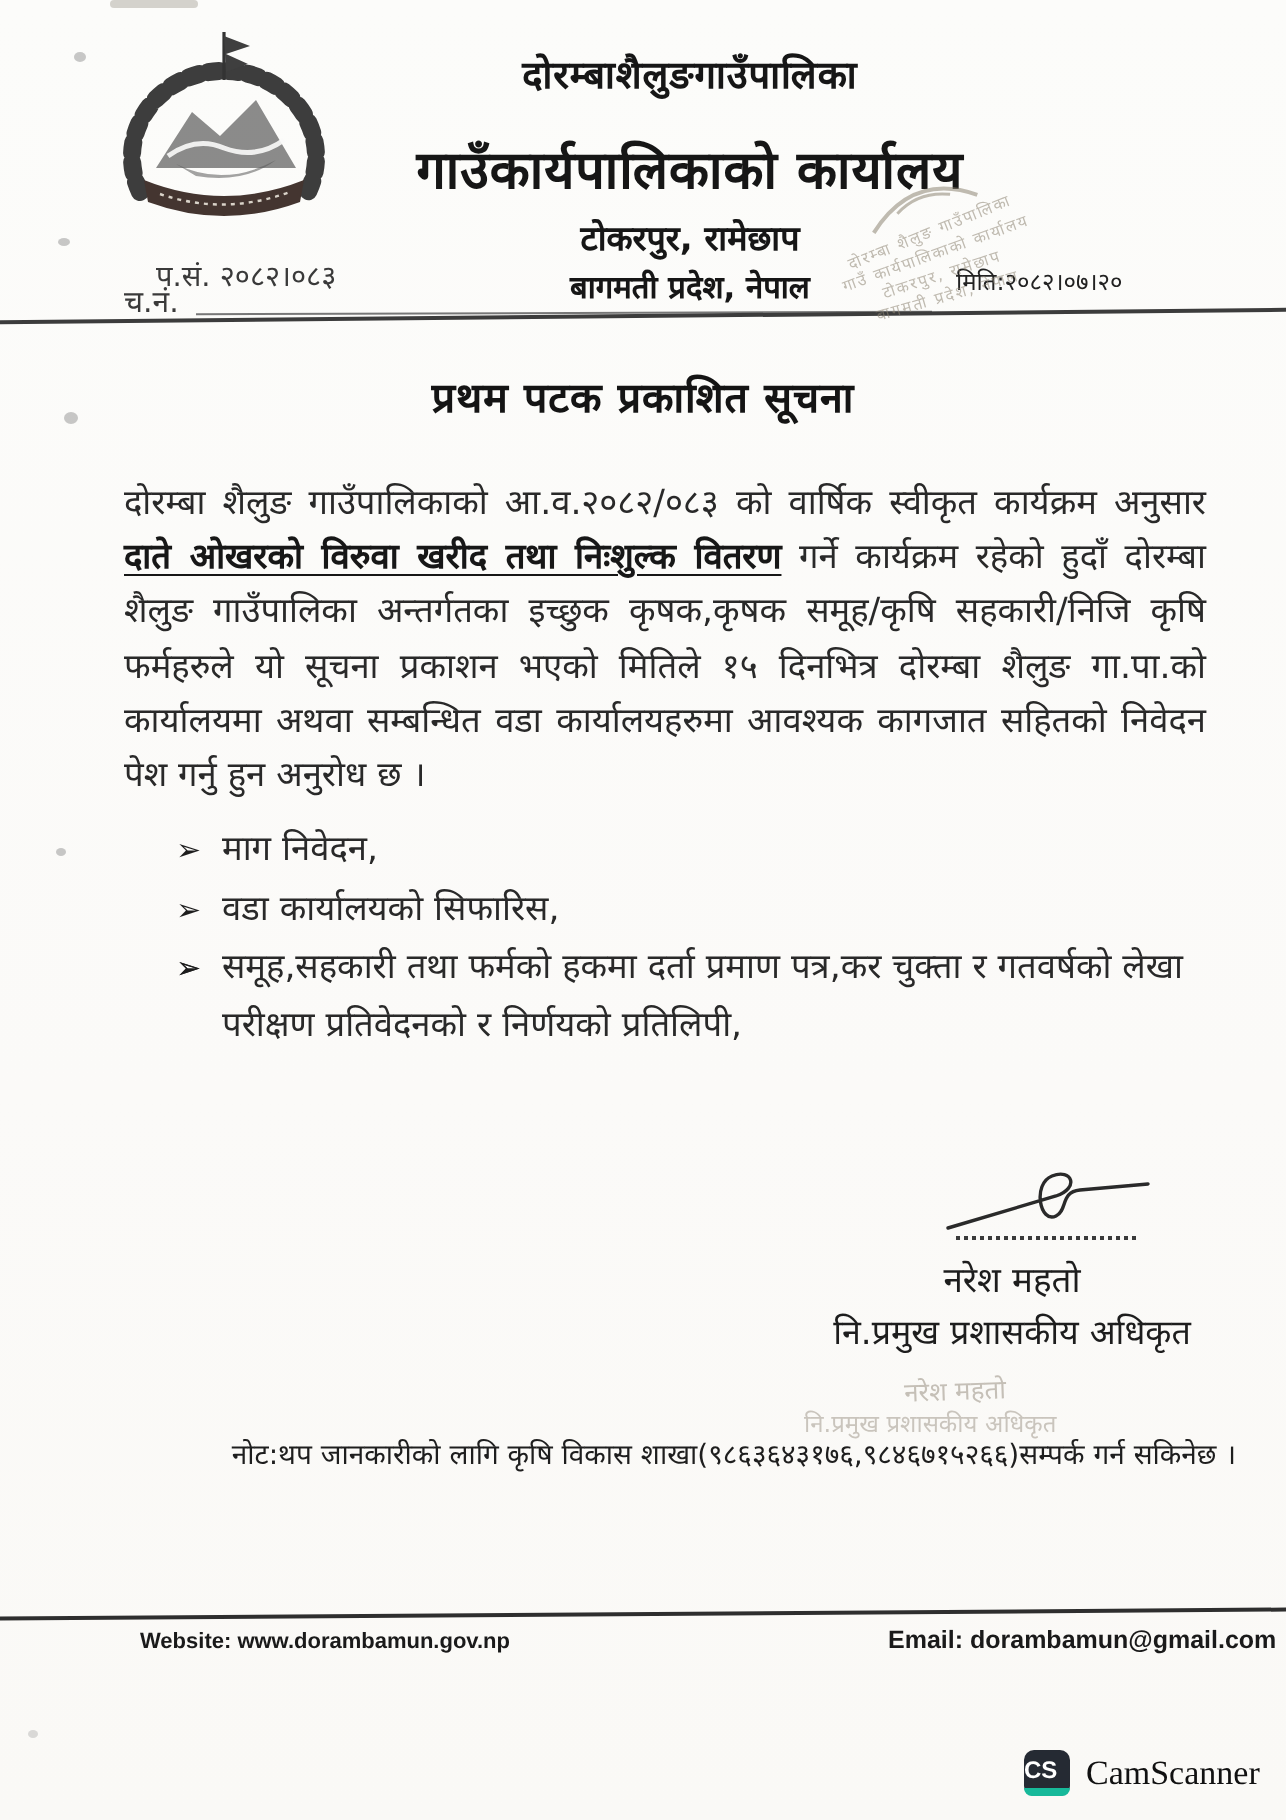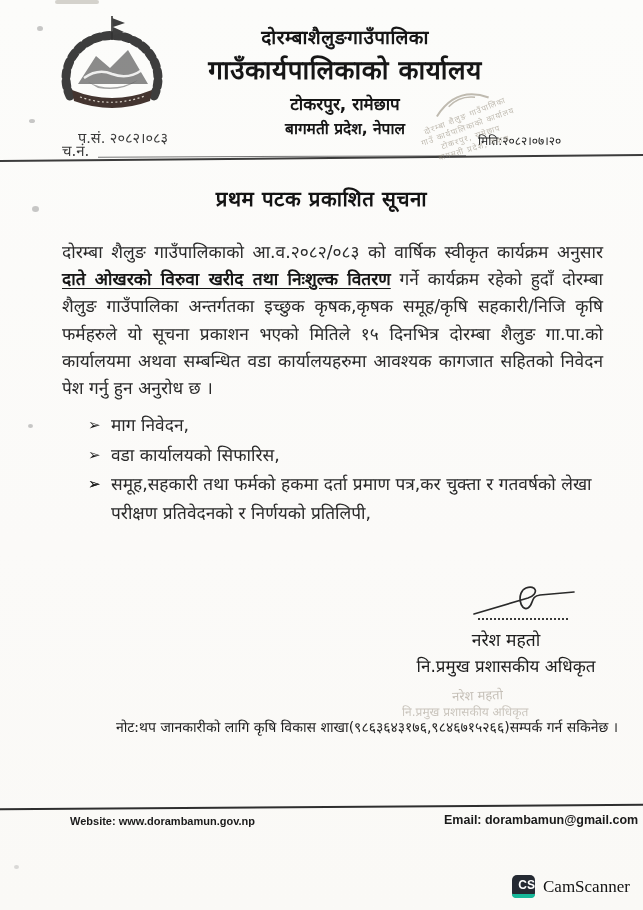--- a/index.html
+++ b/index.html
@@ -7,21 +7,21 @@
     position:relative;width:643px;height:910px;margin:0 auto;
     background:linear-gradient(180deg,#fcfcfa 0%,#fbfaf8 60%,#faf9f6 100%);
     overflow:hidden;color:#2d2d2d;
     font-family:"DejaVu Sans",sans-serif;
   }
   .abs{position:absolute;}
   
   .emblem{left:52px;top:16px;width:120px;height:102px;}
   .head-block{left:195px;top:24px;width:300px;text-align:center;color:#161616;}
   .head-muni{font-size:19px;font-weight:bold;letter-spacing:.5px;}
-  .head-office{font-size:26px;font-weight:bold;margin-top:1px;letter-spacing:.5px;}
+  .head-office{font-size:26px;font-weight:bold;margin-top:16px;letter-spacing:.5px;}
   .head-place{font-size:17px;font-weight:bold;margin-top:5px;}
   .head-prov{font-size:15.5px;font-weight:bold;margin-top:2px;}
   .refno{left:78px;top:127px;font-size:14.5px;color:#3a3a3a;}
   .chano{left:62px;top:140px;font-size:15px;color:#3a3a3a;}
   .chano-line{left:98px;top:156px;width:368px;border-top:1px solid #777;transform:rotate(-.2deg);}
   .main-rule{left:-5px;top:157px;width:655px;border-top:2px solid #3c3c3c;transform:rotate(-.55deg);}
   .date{left:478px;top:132px;font-size:12px;color:#222;}
   
   .stamp{left:390px;top:84px;width:160px;height:100px;transform:rotate(-16deg);
          opacity:.55;color:#8f8675;text-align:center;pointer-events:none;}
@@ -51,21 +51,21 @@
   .note{left:33px;top:717px;width:585px;font-size:14px;font-weight:normal;
         color:#1e1e1e;text-align:right;white-space:nowrap;}
   .footer-rule{left:-4px;top:806px;width:652px;border-top:2.5px solid #2e2e2e;transform:rotate(-.4deg);}
   .site{left:70px;top:815px;font-family:"Liberation Sans",sans-serif;
         font-size:11px;font-weight:bold;color:#1a1a1a;text-align:right;}
   .mail{left:420px;top:813px;font-family:"Liberation Sans",sans-serif;
         font-size:12.5px;font-weight:bold;color:#1a1a1a;margin-left:24px;}
   
   .cam{left:512px;top:875px;display:flex;align-items:center;}
   .cs-box{position:relative;width:23px;height:23px;border-radius:5px;background:#252a33;
-          display:flex;align-items:center;justify-content:flex-end;}
+          display:flex;align-items:center;justify-content:flex-start;}
   .cs-box::after{content:"";position:absolute;left:0;right:0;bottom:0;height:4px;
           background:#17b99a;border-radius:0 0 5px 5px;}
   .cs-txt{color:#fff;font-family:"Liberation Sans",sans-serif;font-weight:bold;
           font-size:12px;margin-top:-3px;}
   .cam-name{margin-left:8px;font-family:"Liberation Serif",serif;font-size:17px;color:#111;}
   
   .art{background:#9a9a9a;border-radius:50%;opacity:.55;}
   .smudge{left:55px;top:0;width:44px;height:4px;background:#b9b6ae;opacity:.6;border-radius:2px;}
 </style>
 </head>

